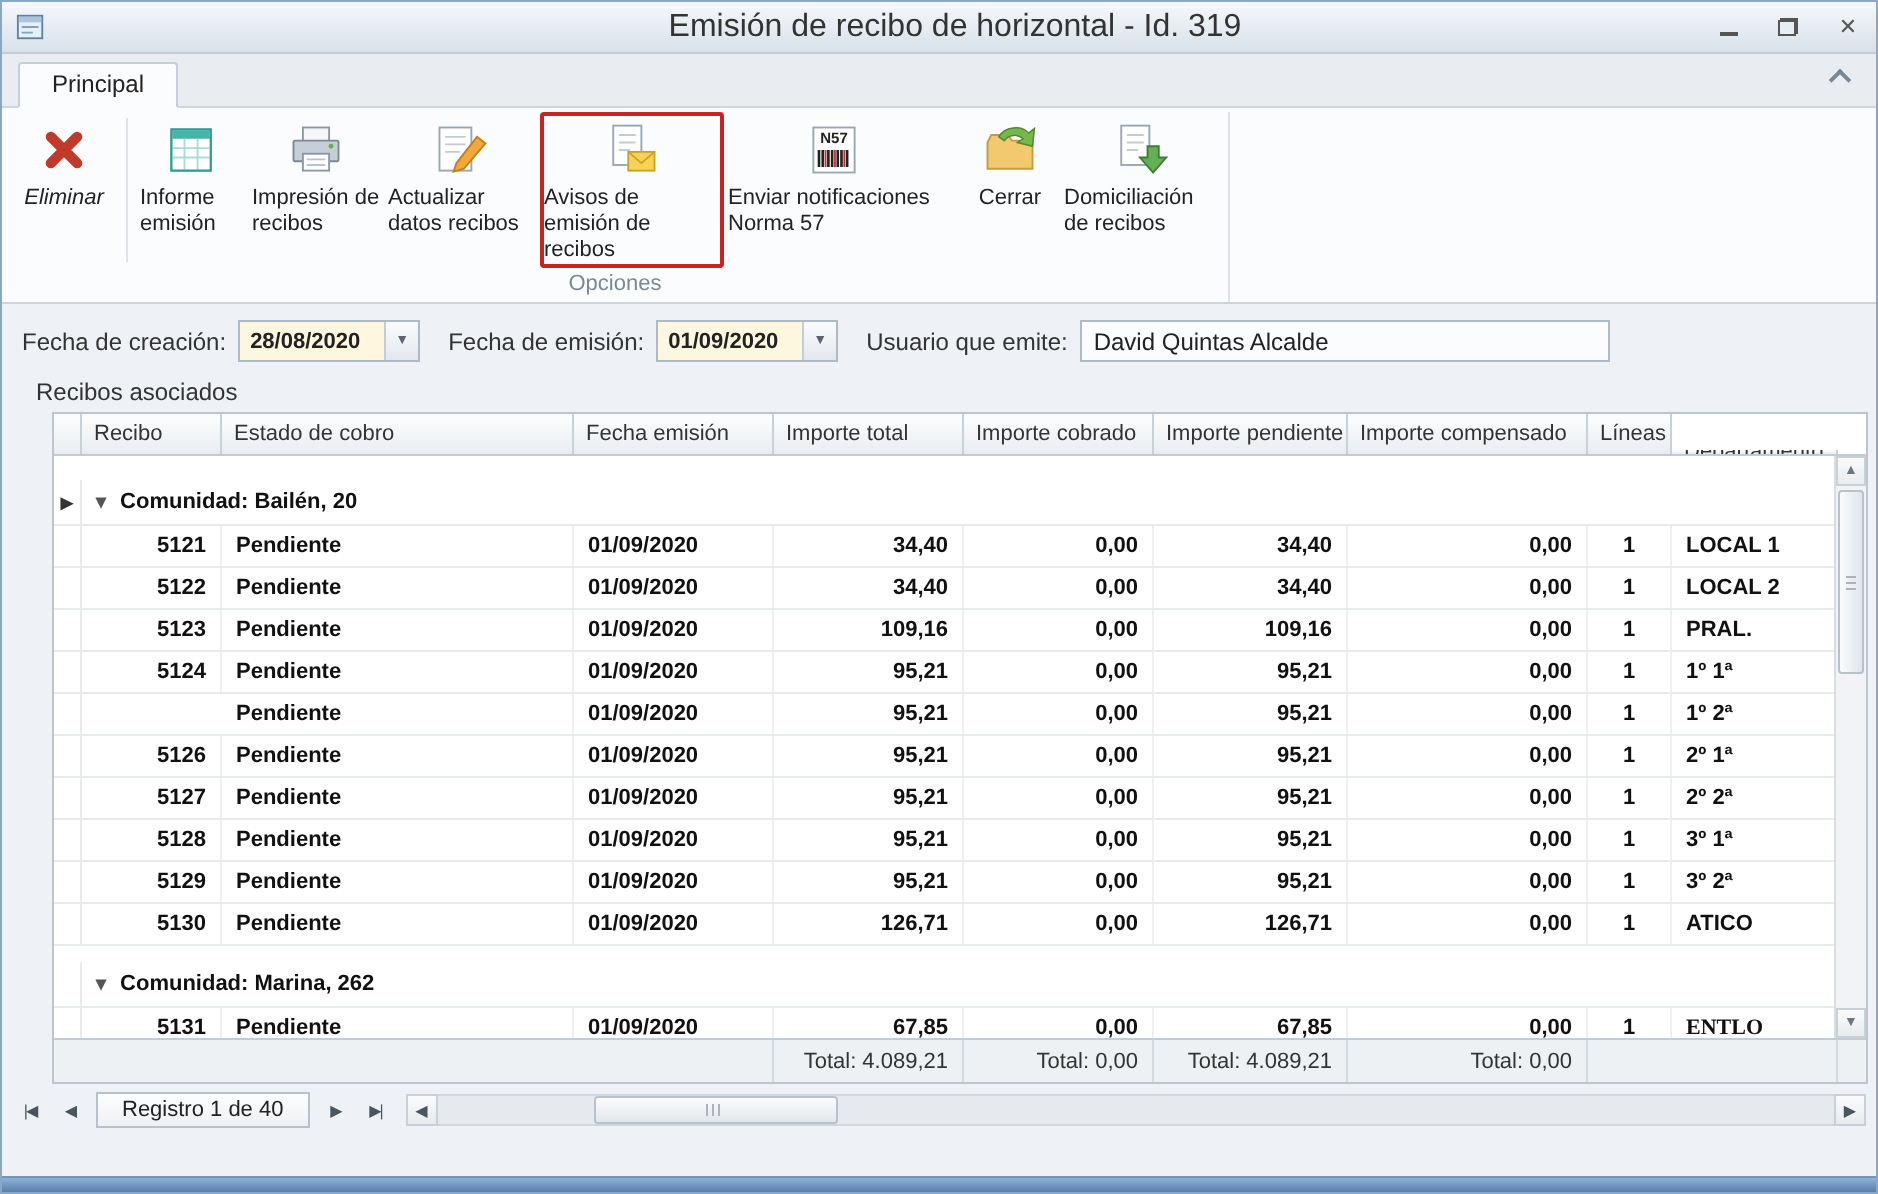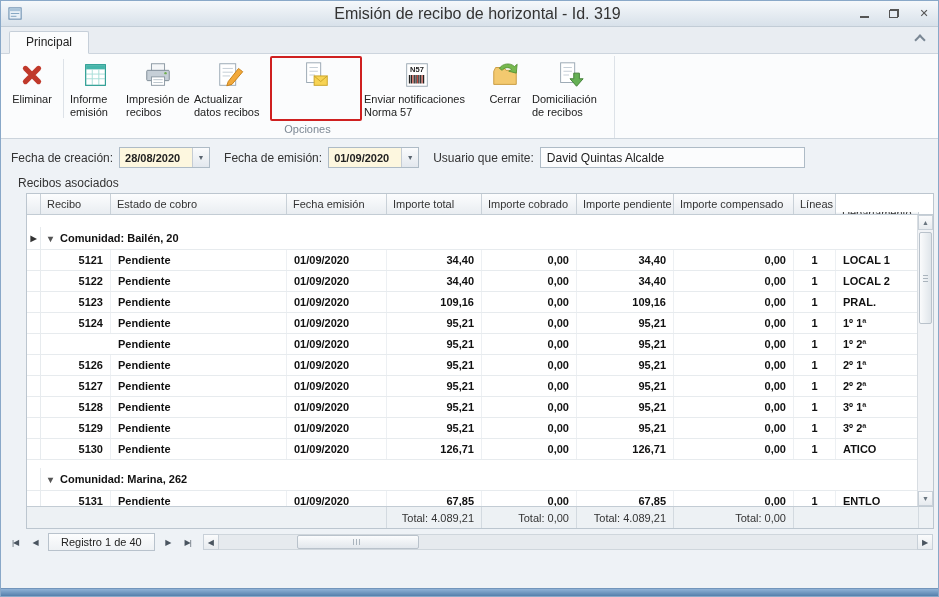--- a/index.html
+++ b/index.html
@@ -133,21 +133,21 @@
   </div>
 
   <div class="tabstrip">
     <span class="tab-active">Principal</span>
     <span class="tab-chevron"></span>
   </div>
 
   <div class="ribbon">
     <div class="ribbon-group">
       <div class="ribbon-buttons" id="ribbon-buttons">
-          <div class="rbtn" style="width: 54px;">
+          <div class="rbtn" style="width: 54px; font-style: italic;">
             <span class="ricon">
               <svg width="30" height="30" viewBox="0 0 32 32">
                 <path d="M9 9L23 23M23 9L9 23" stroke="#c0392b" stroke-width="5.5" stroke-linecap="round" fill="none"></path>
               </svg>
             </span>
             <span class="rlabel">Eliminar</span>
           </div>
           <div class="rsep"></div>
           <div class="rbtn" style="width: 56px;">
             <span class="ricon">
@@ -184,20 +184,21 @@
           </div>
           <div class="rbtn highlighted" style="width: 92px;">
             <span class="ricon">
               <svg width="30" height="30" viewBox="0 0 32 32">
                 <rect x="6" y="3" width="15" height="21" fill="#fff" stroke="#98a6b2"></rect>
                 <path d="M9 8h9M9 12h9M9 16h6" stroke="#c2ccd4" fill="none"></path>
                 <rect x="14" y="17" width="14" height="10" fill="#f7d354" stroke="#c9a227"></rect>
                 <path d="M14 17l7 6 7-6" fill="none" stroke="#c9a227"></path>
               </svg>
             </span>
+            <span class="rlabel">Avisos de emisión de recibos</span>
           </div>
           <div class="rbtn" style="width: 110px;">
             <span class="ricon">
               <svg width="30" height="30" viewBox="0 0 32 32">
                 <rect x="5" y="4" width="22" height="24" fill="#fff" stroke="#9aa7b2"></rect>
                 <text x="16" y="12.5" font-size="8" font-weight="bold" fill="#222" text-anchor="middle" font-family="sans-serif">N57</text>
                 <path d="M8 16v9M10 16v9M13 16v9M15 16v9M18 16v9M20 16v9M23 16v9" stroke="#222" stroke-width="1.4" fill="none"></path>
                 <path d="M11.5 16v9M16.5 16v9M21.5 16v9" stroke="#c0392b" stroke-width="1" fill="none"></path>
               </svg>
             </span>
@@ -405,21 +406,21 @@
           <div class="grow data-row">
             <div class="gcell ind" style="width: 14px;"></div>
             <div class="gcell" style="width: 70px; justify-content: flex-end;">5131</div>
             <div class="gcell" style="width: 176px; justify-content: flex-start;">Pendiente</div>
             <div class="gcell" style="width: 100px; justify-content: flex-start;">01/09/2020</div>
             <div class="gcell" style="width: 95px; justify-content: flex-end;">67,85</div>
             <div class="gcell" style="width: 95px; justify-content: flex-end;">0,00</div>
             <div class="gcell" style="width: 97px; justify-content: flex-end;">67,85</div>
             <div class="gcell" style="width: 120px; justify-content: flex-end;">0,00</div>
             <div class="gcell" style="width: 42px; justify-content: center;">1</div>
-            <div class="gcell" style="width: 83px; justify-content: flex-start;">ENTLO</div>
+            <div class="gcell" style="width: 83px; justify-content: flex-start; font-family: Liberation Serif, serif;">ENTLO</div>
           </div>
         </div>
       <div class="grid-footer" id="grid-footer">
           <div class="fcell" style="width: 360px;"></div>
           <div class="fcell" style="width: 95px;">Total: 4.089,21</div>
           <div class="fcell" style="width: 95px;">Total: 0,00</div>
           <div class="fcell" style="width: 97px;">Total: 4.089,21</div>
           <div class="fcell" style="width: 120px;">Total: 0,00</div>
           <div class="fcell" style="width: 125px;"></div>
         </div>

